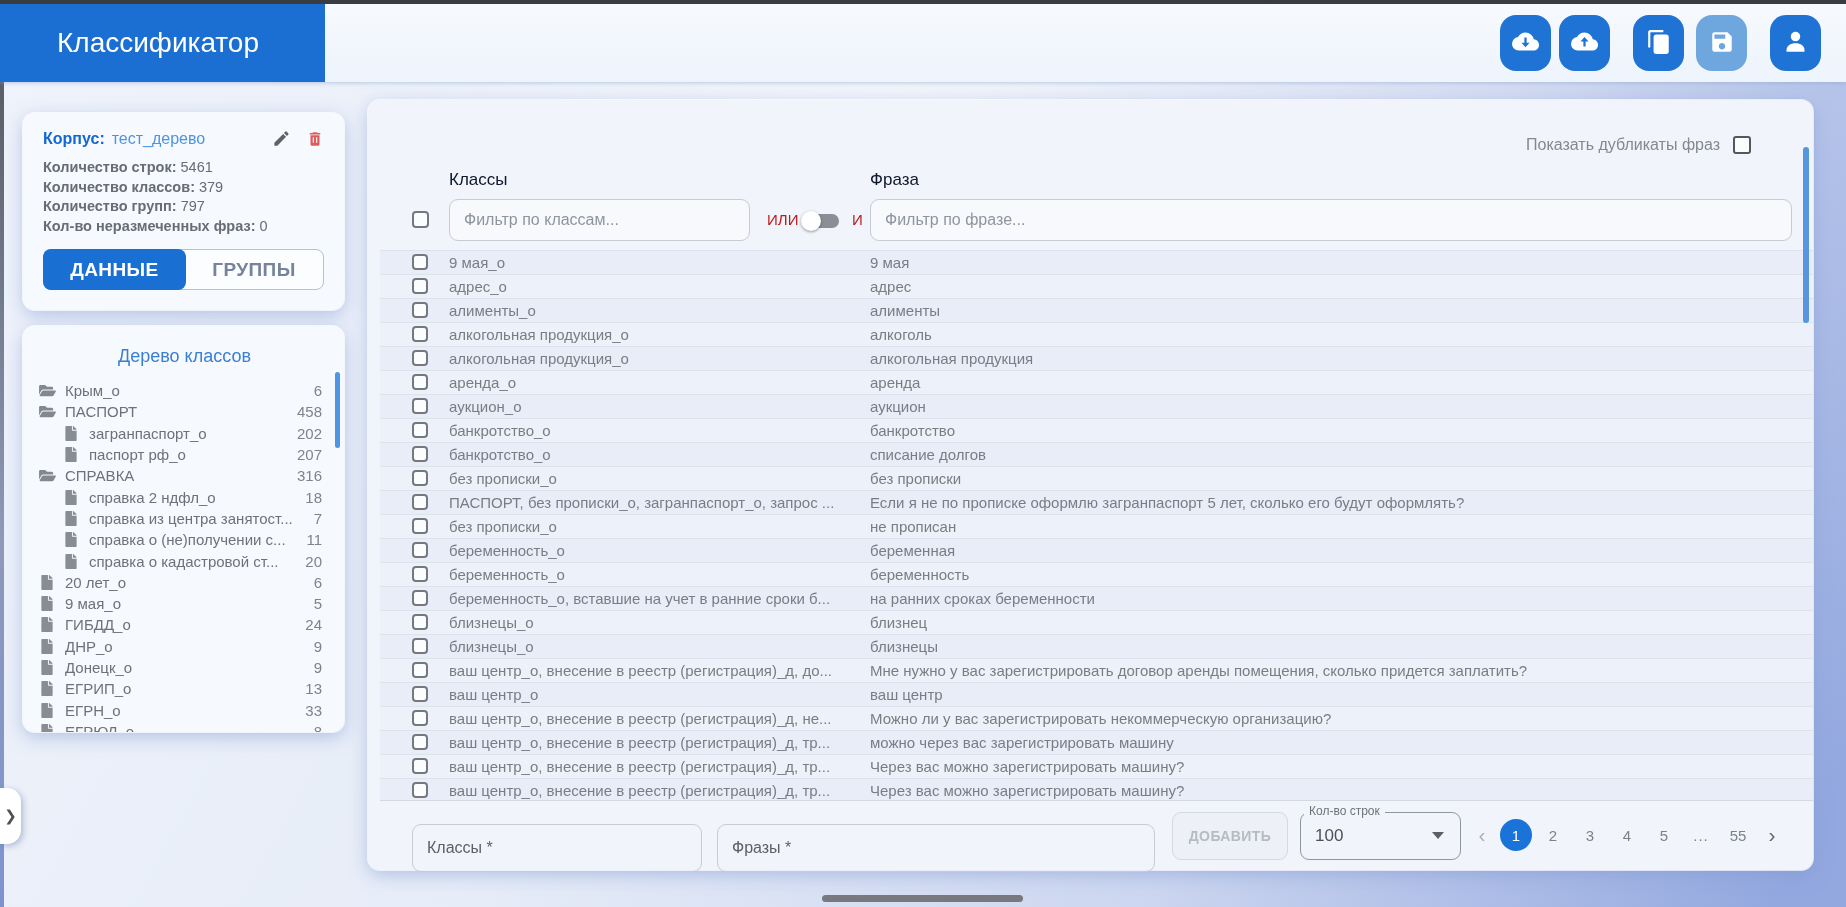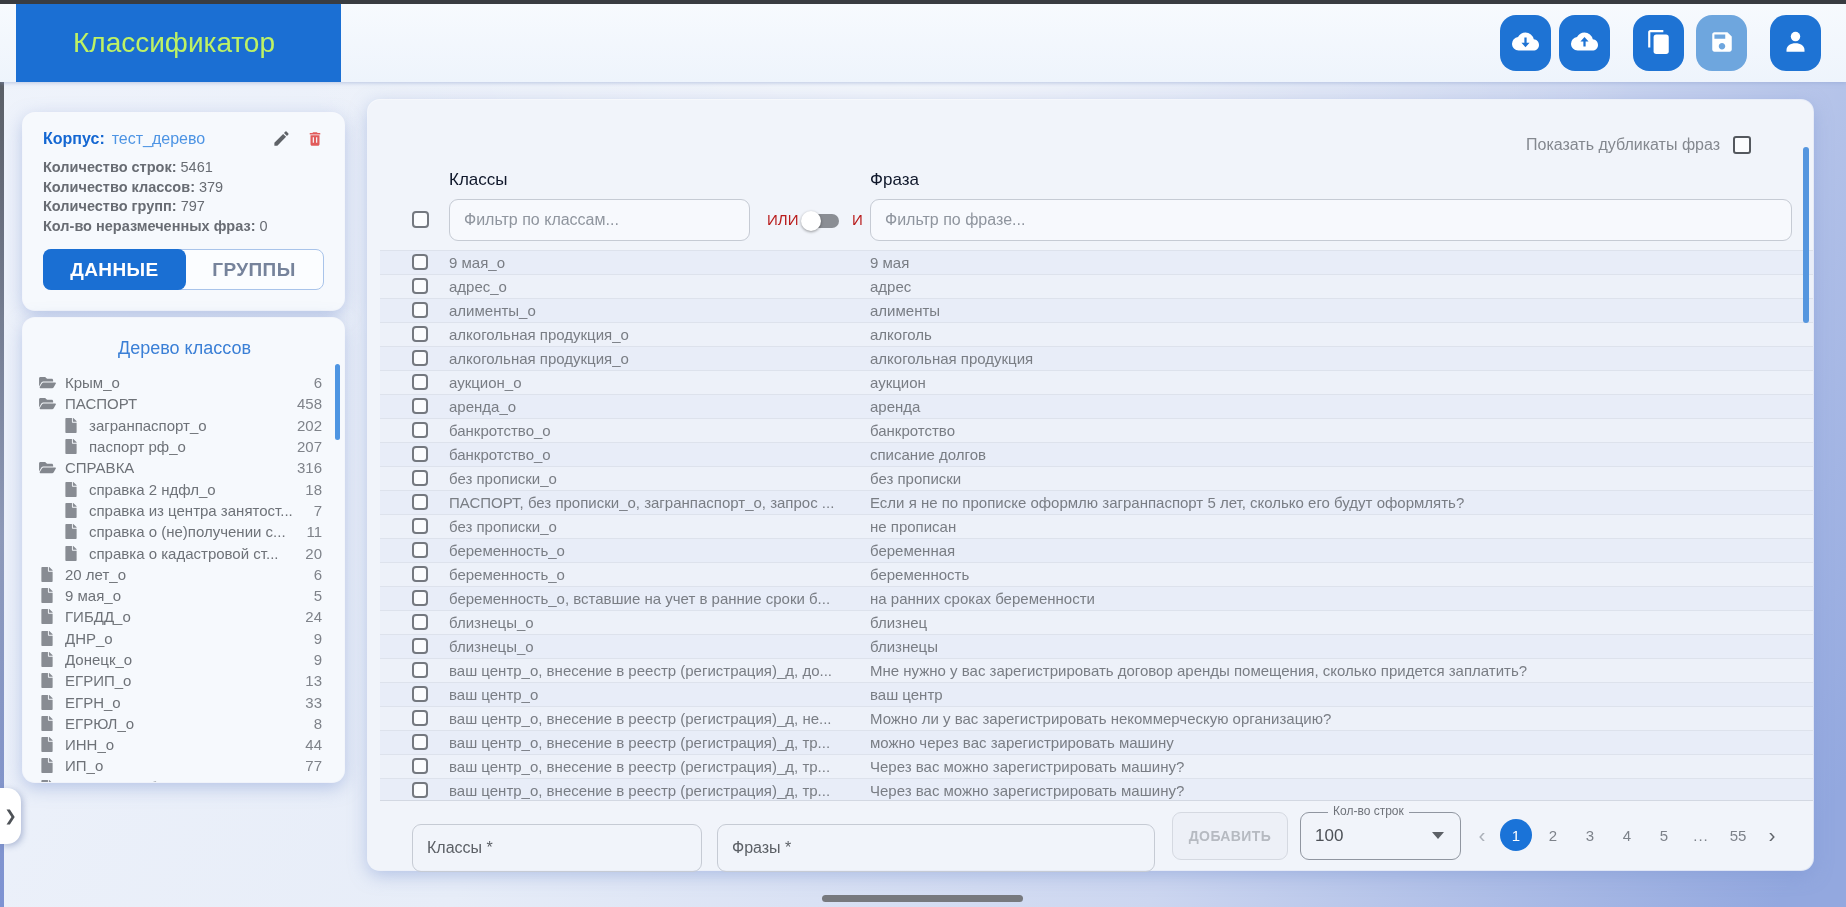--- a/index.html
+++ b/index.html
@@ -12,22 +12,22 @@
       linear-gradient(118deg, #eff3fb 0%, #e7edf8 40%, #ccd6f0 70%, #93a8df 97%);
   }
   .top-strip { position:absolute; top:0; left:0; right:0; height:4px; background:#393c41; z-index:60; }
   .left-strip { position:absolute; left:0; top:82px; bottom:0; width:4px;
     background:linear-gradient(180deg,#5a5e66 0%, #8e9ab9 55%, #7e93d3 100%); z-index:5; }
 
   
   .header { position:absolute; top:4px; left:0; right:0; height:78px;
     background:linear-gradient(180deg,#f7fafe,#eef4fc);
     box-shadow:0 1px 4px rgba(140,160,205,.55); display:flex; align-items:center; z-index:20; }
-  .brand { width:325px; height:78px; background:#1b6fd3; color:#bef264; font-size:28px; font-weight:500;
-    display:flex; align-items:center; padding-left:57px;margin-left:16px; }
+  .brand { width:325px; height:78px; background:#1b6fd3; color:#ffffff; font-size:28px; font-weight:500;
+    display:flex; align-items:center; padding-left:57px; }
   .header-actions { margin-left:auto; display:flex; align-items:center; padding-right:25px; }
   .icon-btn { width:51px; height:56px; border-radius:16px; background:#1e73d4; border:none;
     display:flex; align-items:center; justify-content:center; cursor:pointer; }
   .icon-btn.light { background:#6ea6de; }
   .ml8{margin-left:8px} .ml12{margin-left:12px} .ml23{margin-left:23px}
 
   
   .content { position:absolute; top:82px; left:0; right:0; bottom:0; z-index:10; }
   .sidebar { position:absolute; left:23px; top:31px; width:321px; }
   .card { background:#f6f9fd; border-radius:12px;
@@ -40,21 +40,21 @@
   .del-ic { margin-left:15px; cursor:pointer; display:flex; }
   .stats { margin-top:10px; font-size:14.5px; color:#686c73; line-height:19.5px; }
   .stat-label { font-weight:700; }
   .stat-value { margin-left:4px; }
   .tabs { margin-top:13px; display:flex; border:1px solid #a9c4ea; border-radius:8px; height:41px;
     background:#fbfdff; }
   .tab { flex:1; display:flex; align-items:center; justify-content:center; font-size:19px; font-weight:700;
     letter-spacing:.4px; color:#76839b; cursor:pointer; }
   .tab.active { flex:0 0 143px; background:#1a6fd3; color:#fff; border-radius:8px; margin:-1px; }
 
-  .tree-card { margin-top:8px; height:464px; padding:12px 14px 0 16px; position:relative; overflow:hidden; }
+  .tree-card { margin-top:16px; height:406px; padding:12px 14px 0 16px; position:relative; overflow:hidden; }
   .tree-title { text-align:center; color:#3a7fd6; font-size:18px; margin:8px 0 13px; }
   .tree-item { display:flex; align-items:center; height:21.3px; font-size:15px; color:#6e7278; cursor:pointer; }
   .tree-item.lvl1 { padding-left:24px; }
   .tree-ic { width:18px; margin-right:8px; flex:none; display:flex; align-items:center; }
   .tree-label { flex:1; white-space:nowrap; overflow:hidden; text-overflow:ellipsis; }
   .tree-count { color:#7f838a; margin-left:6px; padding-right:8px; }
   .tree-scroll { position:absolute; right:4px; top:46px; width:5px; height:76px; background:#4e95e2; border-radius:3px; }
 
   
   .main-panel { position:absolute; left:368px; top:18px; width:1445px; height:770px; background:#f1f4fa;
@@ -93,21 +93,21 @@
   .add-input { position:absolute; top:11px; height:48px; border:1px solid #c6cbd4; border-radius:9px;
     background:transparent; font-size:16px; padding:0 14px; font-family:"Liberation Sans", sans-serif; outline:none;margin-top:12px; }
   .add-input::placeholder { color:#5c6066; opacity:1; }
   .inp-class { left:32px; width:290px; }
   .inp-phrase { left:337px; width:438px; }
   .add-btn { position:absolute; left:792px; top:11px; width:116px; height:48px; border:1px solid #d5d9e1;
     border-radius:9px; background:#edf0f7; color:#b6bac1; font-size:14px; font-weight:700; letter-spacing:.4px;
     font-family:"Liberation Sans", sans-serif; }
   .rows-select { position:absolute; left:920px; top:11px; width:161px; height:48px; border:1.5px solid #9096a0;
     border-radius:9px; cursor:pointer; }
-  .rows-select .legend { position:absolute; top:-9px; left:27px; font-size:12px; color:#6f737a; background:#f1f4fa; padding:0 5px; }
+  .rows-select .legend { position:absolute; top:-9px; left:3px; font-size:12px; color:#6f737a; background:#f1f4fa; padding:0 5px; }
   .rows-select .value { position:absolute; left:14px; top:13px; font-size:17px; color:#4d5157; }
   .rows-select .caret { position:absolute; right:16px; top:19px; width:0; height:0;
     border-left:6px solid transparent; border-right:6px solid transparent; border-top:7px solid #5c6066; }
   .pagination { position:absolute; left:1090px; top:18px; display:flex; align-items:center; font-size:15px; color:#7d828a; }
   .page-list { display:flex; align-items:center; gap:5px; }
   .page-item { width:32px; height:32px; display:flex; align-items:center; justify-content:center; border-radius:50%; cursor:pointer; }
   .page-item.active { background:#1a73d8; color:#fff; }
   .page-item.dots { cursor:default; letter-spacing:1px; }
   .page-prev { color:#abb0b8; font-size:21px; margin-right:6px; cursor:pointer; width:24px; text-align:center; }
   .page-next { color:#5f6369; font-size:21px; margin-left:6px; cursor:pointer; width:24px; text-align:center; }
@@ -444,27 +444,27 @@
           <span class="cell-class">алкогольная продукция_о</span>
           <span class="cell-phrase">алкоголь</span>
         </div>
         <div class="row">
           <span class="checkbox"></span>
           <span class="cell-class">алкогольная продукция_о</span>
           <span class="cell-phrase">алкогольная продукция</span>
         </div>
         <div class="row">
           <span class="checkbox"></span>
+          <span class="cell-class">аренда_о</span>
+          <span class="cell-phrase">аренда</span>
+        </div>
+        <div class="row">
+          <span class="checkbox"></span>
           <span class="cell-class">аукцион_о</span>
           <span class="cell-phrase">аукцион</span>
-        </div>
-        <div class="row">
-          <span class="checkbox"></span>
-          <span class="cell-class">аренда_о</span>
-          <span class="cell-phrase">аренда</span>
         </div>
         <div class="row">
           <span class="checkbox"></span>
           <span class="cell-class">банкротство_о</span>
           <span class="cell-phrase">банкротство</span>
         </div>
         <div class="row">
           <span class="checkbox"></span>
           <span class="cell-class">банкротство_о</span>
           <span class="cell-phrase">списание долгов</span>

